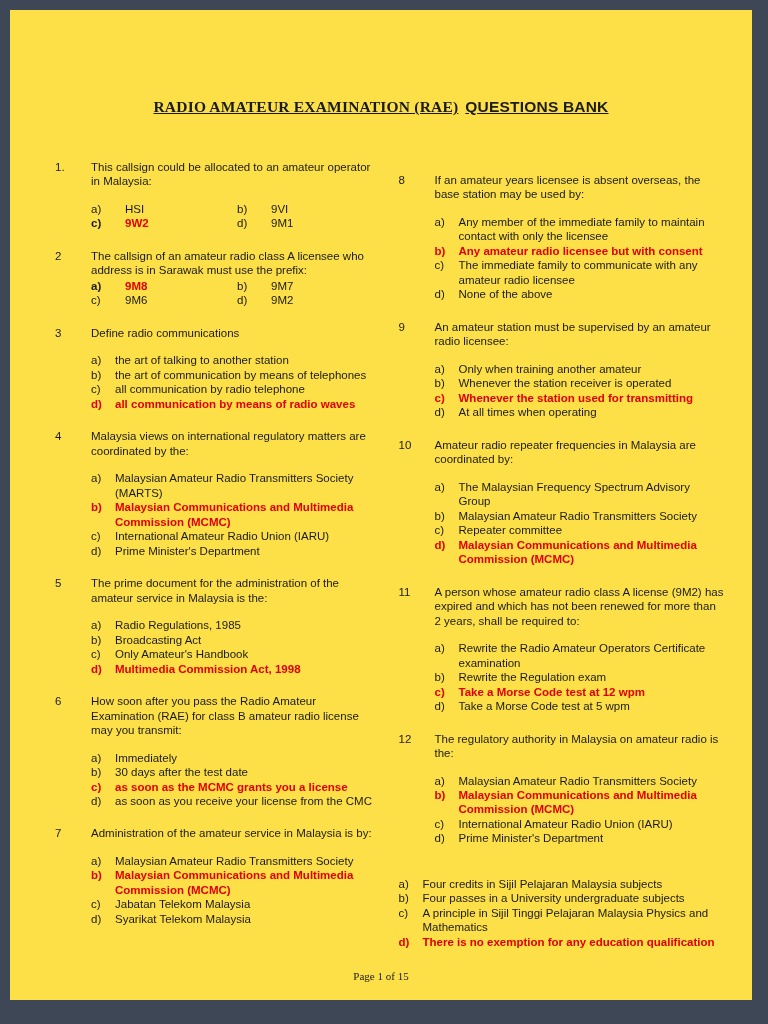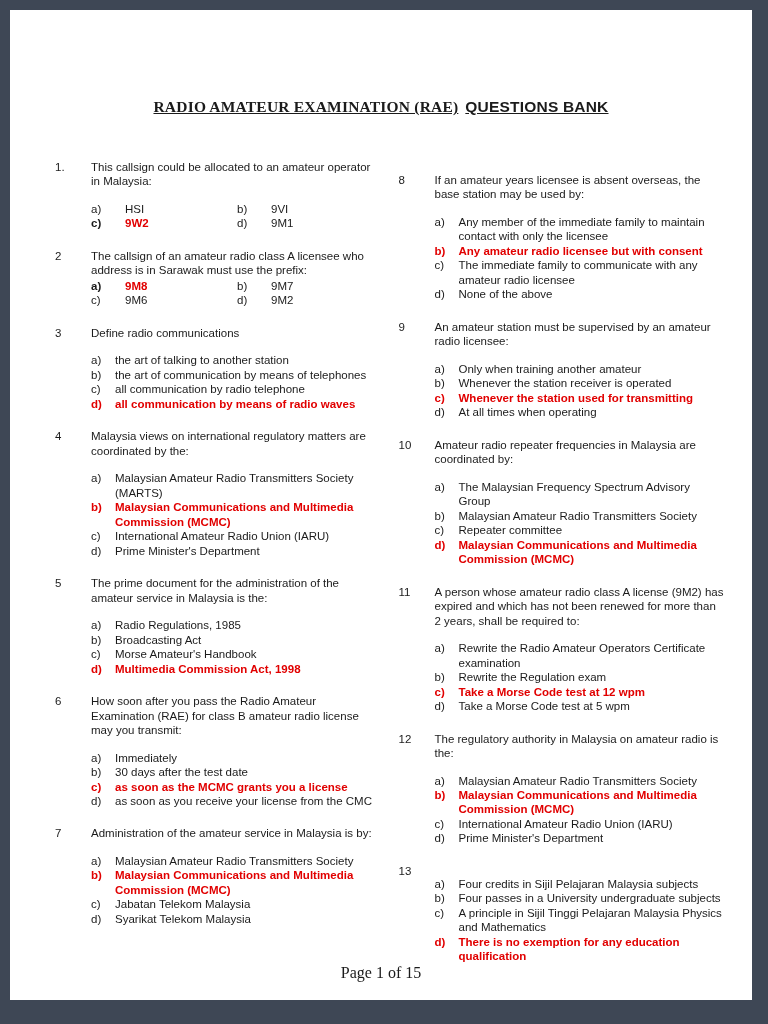--- a/index.html
+++ b/index.html
@@ -6,21 +6,21 @@
   body{
     width:768px;height:1024px;
     background:#3e4755;
     font-family:"Liberation Sans","DejaVu Sans",sans-serif;
     position:relative;
     overflow:hidden;
   }
   .sheet{
     position:absolute;
     top:10px;left:10px;right:16px;bottom:24px;
-    background:#ffffff;
+    background:#fde047;
     overflow:hidden;
     color:#1b1b1b;
   }
   .doc-title{
     margin:88px 0 44px 0;
     text-align:center;
     font-size:15.5px;
     font-weight:bold;
     text-decoration:underline;
     letter-spacing:0.2px;
@@ -64,21 +64,21 @@
   .correct{
     color:#e10000;
     font-weight:bold;
   }
   .boldlab{font-weight:bold;}
   .footer{
     position:absolute;
     bottom:18px;left:0;right:0;
     text-align:center;
     font-family:"Liberation Serif","DejaVu Serif",serif;
-    font-size:16px;
+    font-size:11px;
     color:#1b1b1b;
   }
 </style>
 </head>
 <body>
 
 <div class="sheet">
   <h1 class="doc-title">
     <span class="t-serif">RADIO AMATEUR EXAMINATION (RAE)</span><span class="t-sans">QUESTIONS BANK</span>
   </h1>
@@ -173,21 +173,21 @@
               <div class="option">
                 <span class="olabel">a)</span>
                 <span class="otext">Radio Regulations, 1985</span>
               </div>
               <div class="option">
                 <span class="olabel">b)</span>
                 <span class="otext">Broadcasting Act</span>
               </div>
               <div class="option">
                 <span class="olabel">c)</span>
-                <span class="otext">Morse Amateur's Handbook</span>
+                <span class="otext">Only Amateur's Handbook</span>
               </div>
               <div class="option">
                 <span class="olabel correct">d)</span>
                 <span class="otext correct">Multimedia Commission Act, 1998</span>
               </div>
             </div>
           </div>
         </div>
         <div class="question">
           <div class="qnum">6</div>
@@ -353,21 +353,20 @@
                 <span class="otext">International Amateur Radio Union (IARU)</span>
               </div>
               <div class="option">
                 <span class="olabel">d)</span>
                 <span class="otext">Prime Minister's Department</span>
               </div>
             </div>
           </div>
         </div>
         <div class="question">
-          <div class="qnum">13</div>
           <div class="qbody">
             <div class="options">
               <div class="option">
                 <span class="olabel">a)</span>
                 <span class="otext">Four credits in Sijil Pelajaran Malaysia subjects</span>
               </div>
               <div class="option">
                 <span class="olabel">b)</span>
                 <span class="otext">Four passes in a University undergraduate subjects</span>
               </div>

